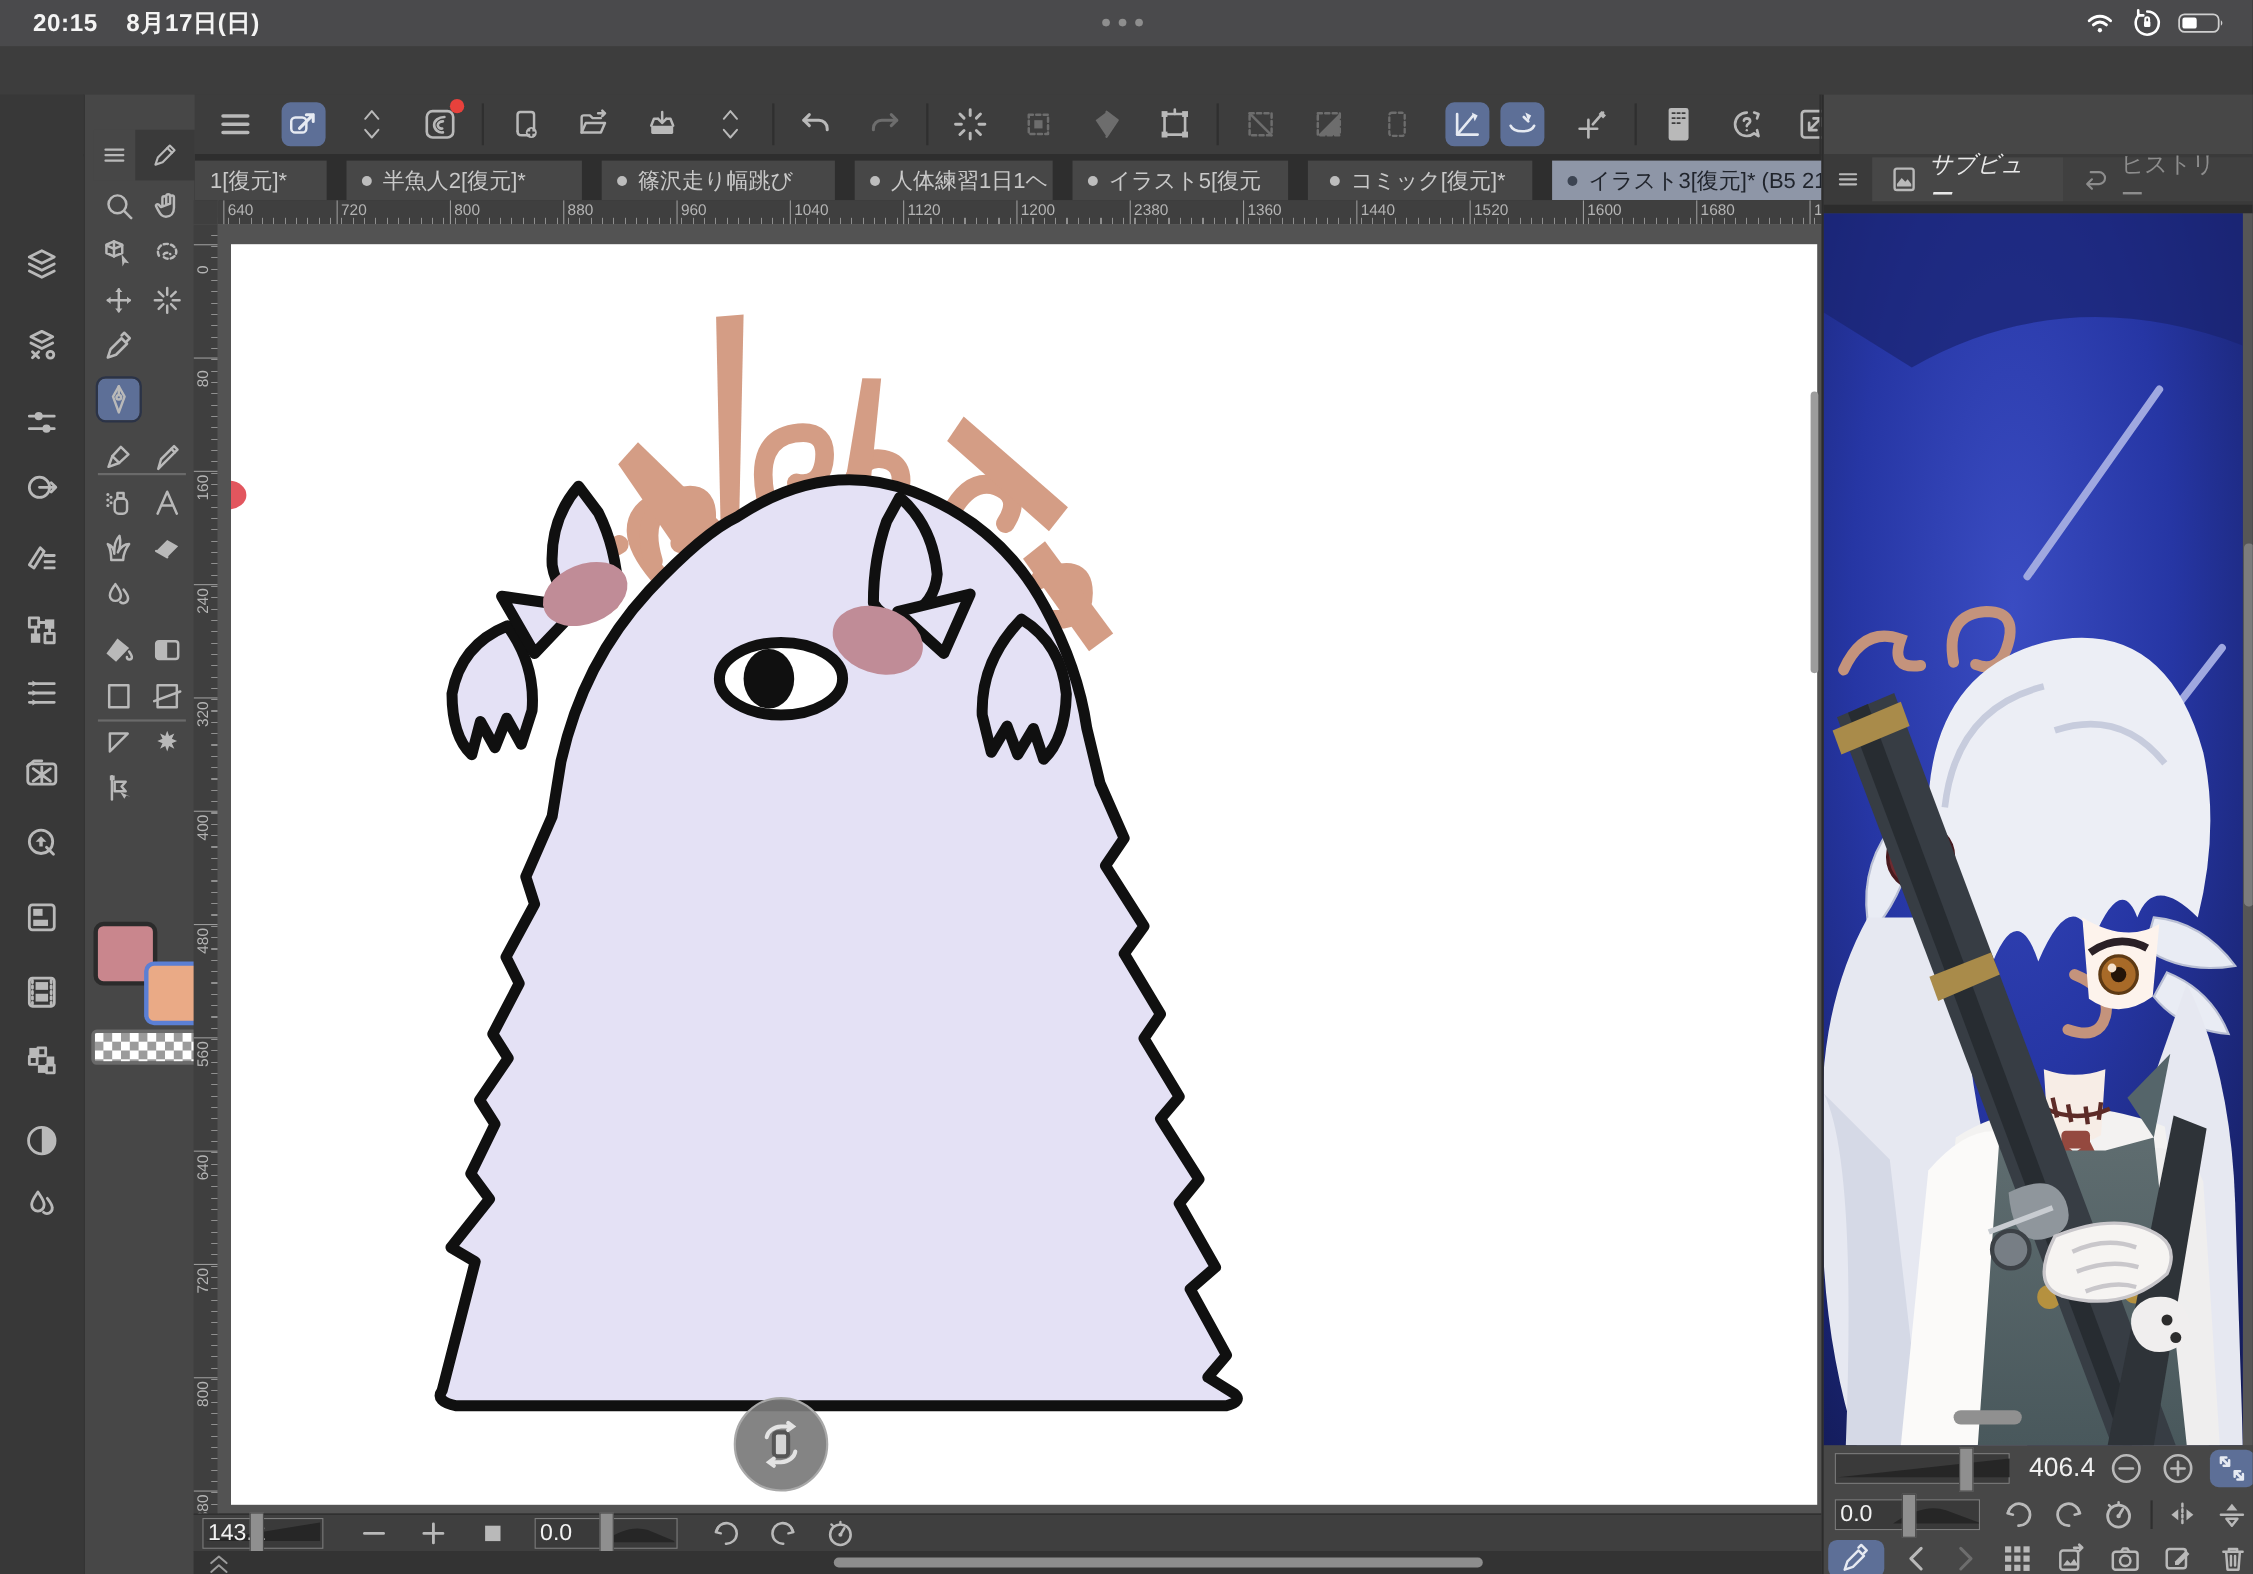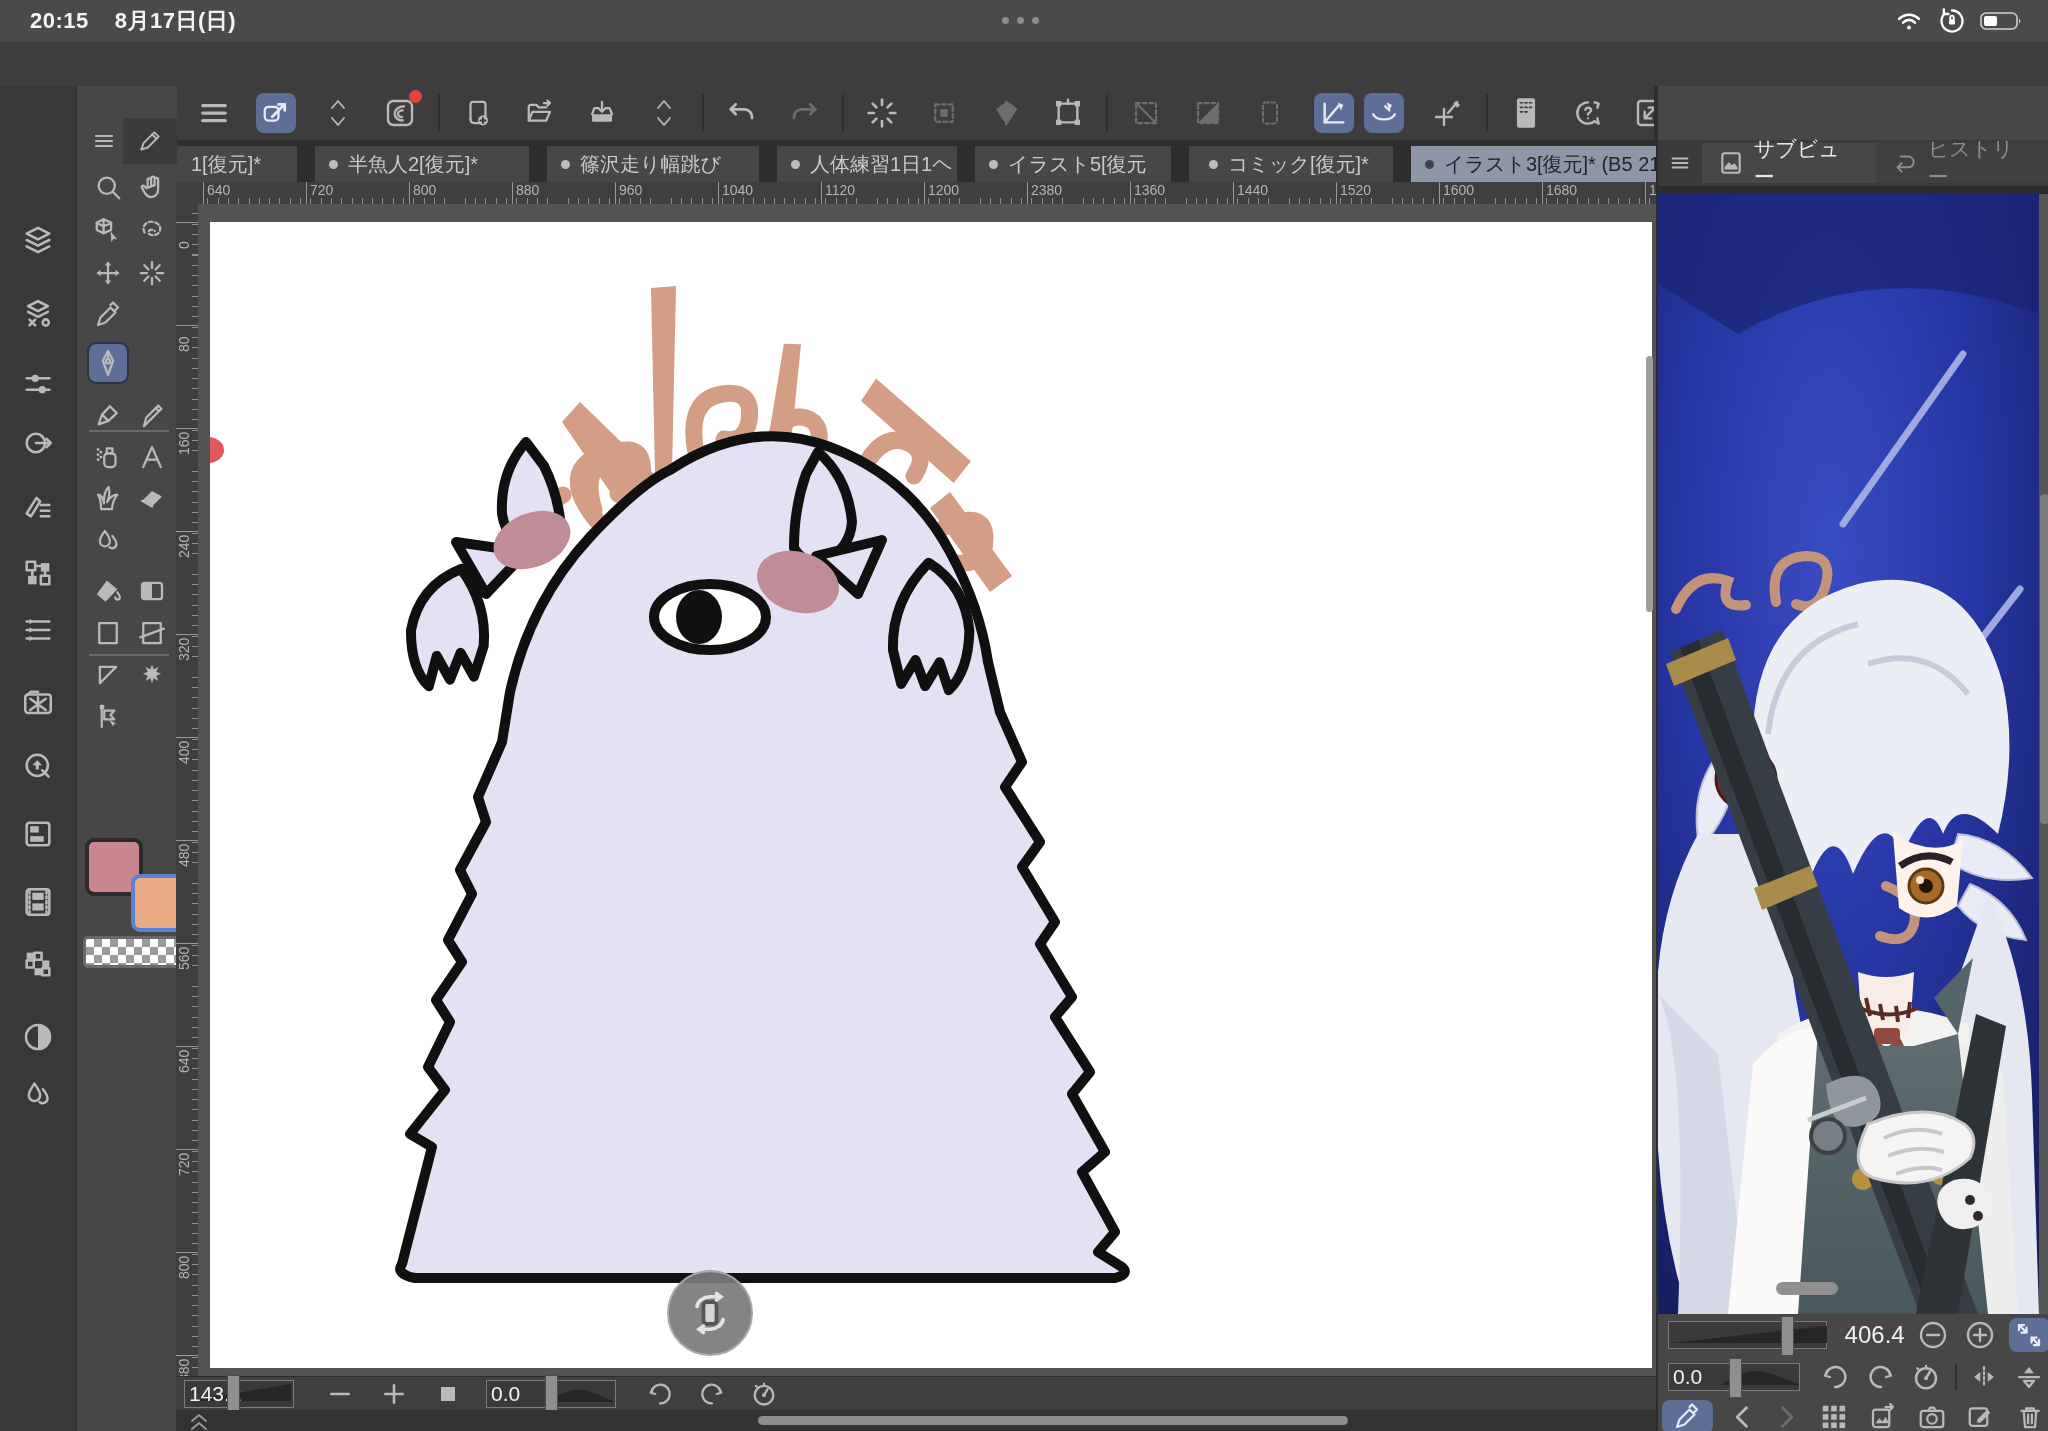--- a/index.html
+++ b/index.html
@@ -90,21 +90,21 @@
   .slider .handle{position:absolute;top:-6px;width:11px;height:38px;background:#8f8f8f;border:1px solid #4a4a4a;}
   .nav-ic{width:36px;height:34px;}
   #bottom-strip{left:176px;top:1410px;width:1480px;height:21px;background:#333333;}
   #collapse-chevron{position:absolute;left:10px;top:2px;}
   #h-scrollbar{position:absolute;left:582px;top:6px;width:590px;height:9px;background:#8d8d8d;border-radius:5px;}
 
   
   #right-panel{left:1656px;top:86px;width:392px;height:1345px;background:#474747;border-left:2px solid #2c2c2c;}
   #rp-tabs{position:absolute;left:0;top:54px;width:392px;height:46px;background:#3a3a3a;display:flex;align-items:center;}
   .rp-tab{height:40px;display:flex;align-items:center;gap:10px;font-size:21px;padding:0 16px;}
-  .rp-tab.active{background:#474747;color:#e8e8e8;}
+  .rp-tab.active{background:#474747;color:#e8e8e8;font-style:italic;}
   .rp-tab.inactive{background:#404040;color:#8d8d8d;}
   .rp-tab.inactive .ic svg{stroke:#8d8d8d;}
   #rp-strip{position:absolute;left:0;top:100px;width:392px;height:8px;background:#2c2c2c;}
   #subview{position:absolute;left:0;top:108px;width:381px;height:1120px;overflow:hidden;background:#1c266e;}
   #rp-scroll{position:absolute;left:381px;top:108px;width:11px;height:1120px;background:#565656;}
   #rp-scroll .thumb{position:absolute;left:1px;top:300px;width:9px;height:330px;background:#7c7c7c;border-radius:4px;}
   #subview-pill{position:absolute;left:118px;top:1196px;width:62px;height:13px;border-radius:7px;background:#909090;}
   #rp-controls{position:absolute;left:0;top:1228px;width:392px;height:117px;background:#474747;font-size:24px;}
   .rp-row{position:absolute;left:0;width:392px;height:38px;display:flex;align-items:center;}
   .rp-ic{width:42px;height:38px;}

